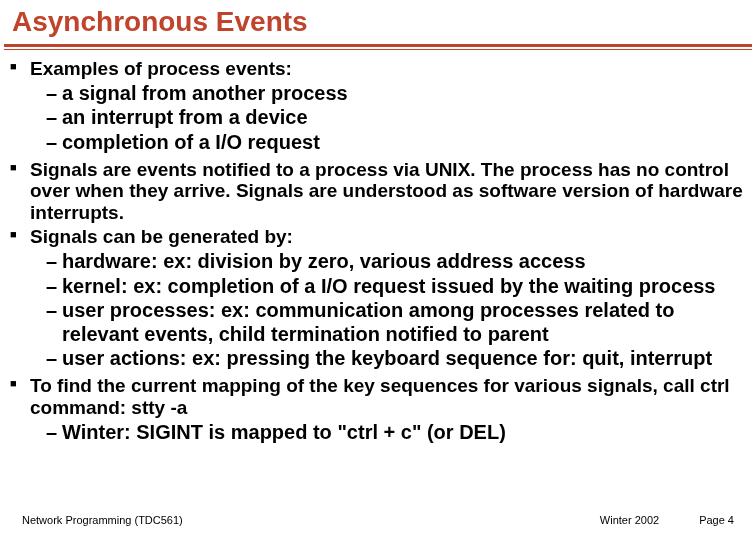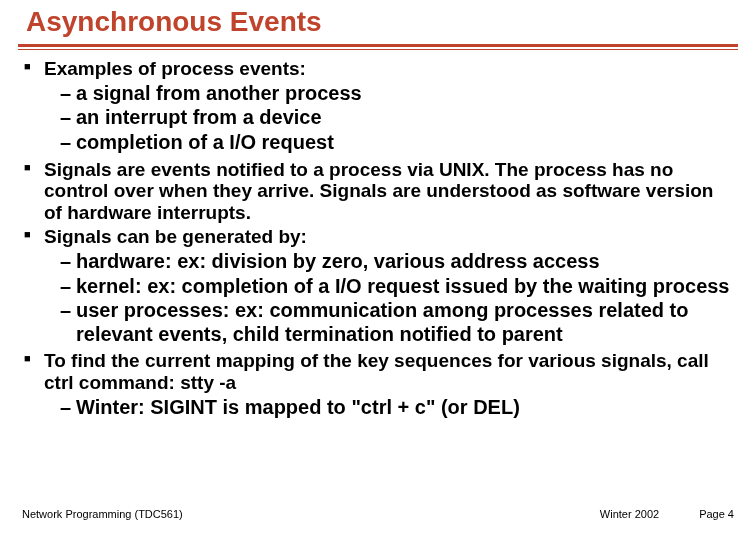--- a/index.html
+++ b/index.html
@@ -6,21 +6,21 @@
   body {
     width: 756px;
     height: 540px;
     background: #fff;
     font-family: Arial, Helvetica, sans-serif;
     color: #000;
     position: relative;
     overflow: hidden;
   }
   .slide {
-    padding: 0 18px;
+    padding: 0 4px;
   }
   .title {
     color: #c0432c;
     font-size: 28px;
     font-weight: bold;
     padding: 6px 0 6px 8px;
   }
   .rule-thick {
     height: 3px;
     background: #c0432c;
@@ -63,21 +63,21 @@
   }
   .lvl2 > li::before {
     content: "–";
     position: absolute;
     left: 16px;
     top: 0;
     font-weight: bold;
   }
   .footer {
     position: absolute;
-    bottom: 20px;
+    bottom: 14px;
     left: 0;
     right: 0;
     padding: 0 22px;
     font-size: 11px;
     color: #000;
     display: flex;
     justify-content: space-between;
     align-items: baseline;
   }
   .footer .right {
@@ -102,20 +102,21 @@
         <li>completion of a I/O request</li>
       </ul>
     </li>
     <li>Signals are events notified to a process via UNIX. The process has no control over when they arrive. Signals are understood as software version of hardware interrupts.</li>
     <li>
       <span>Signals can be generated by:</span>
       <ul class="lvl2">
         <li>hardware: ex: division by zero, various address access</li>
         <li>kernel: ex: completion of a I/O request issued by the waiting process</li>
         <li>user processes: ex: communication among processes related to relevant events, child termination  notified to parent</li>
+        <li>user actions: ex: pressing the keyboard sequence for: quit, interrupt</li>
       </ul>
     </li>
     <li>
       <span>To find the current mapping of the key sequences for various signals, call ctrl command: stty -a</span>
       <ul class="lvl2">
         <li>Winter:  SIGINT is mapped to "ctrl + c" (or DEL)</li>
       </ul>
     </li>
   </ul>
 </div>

